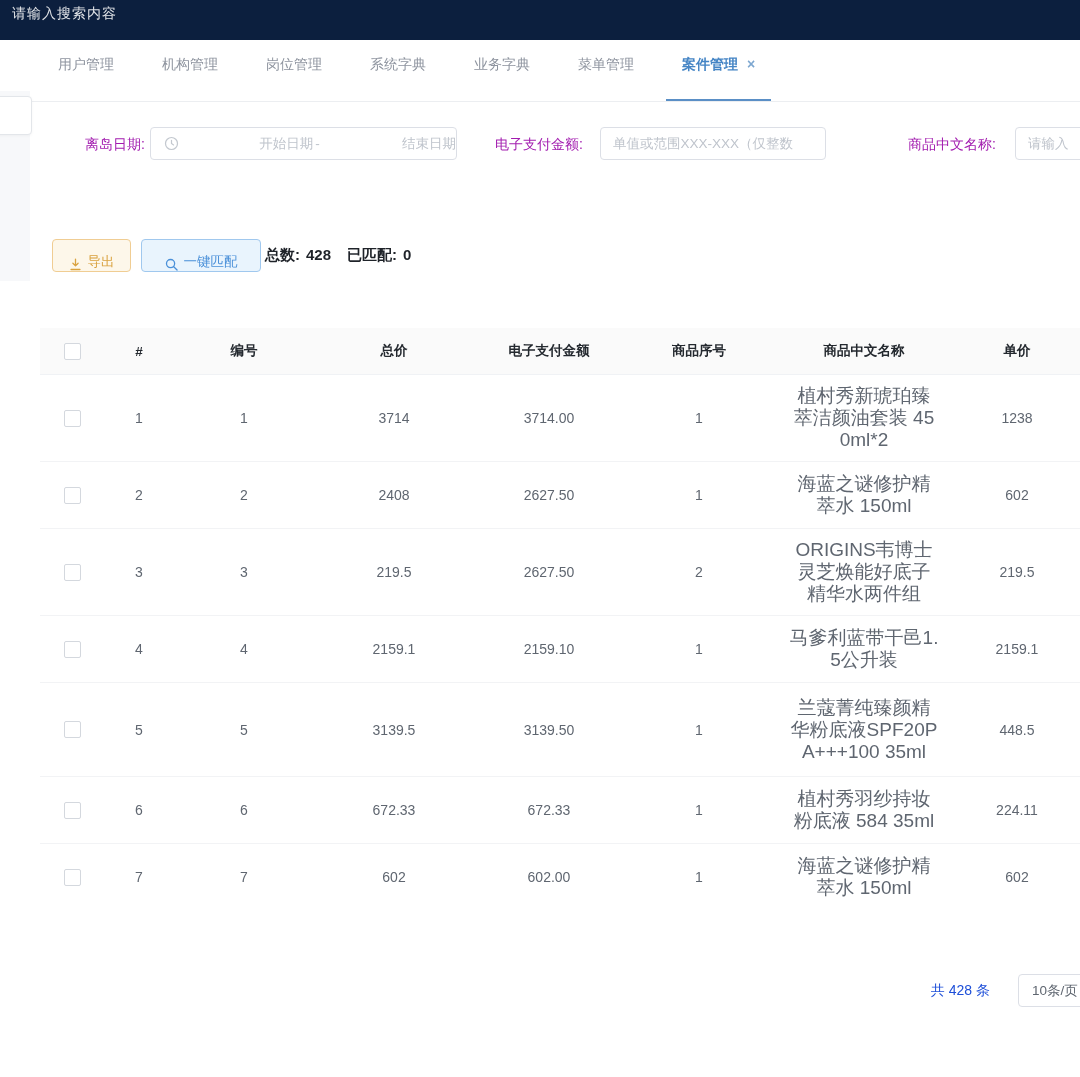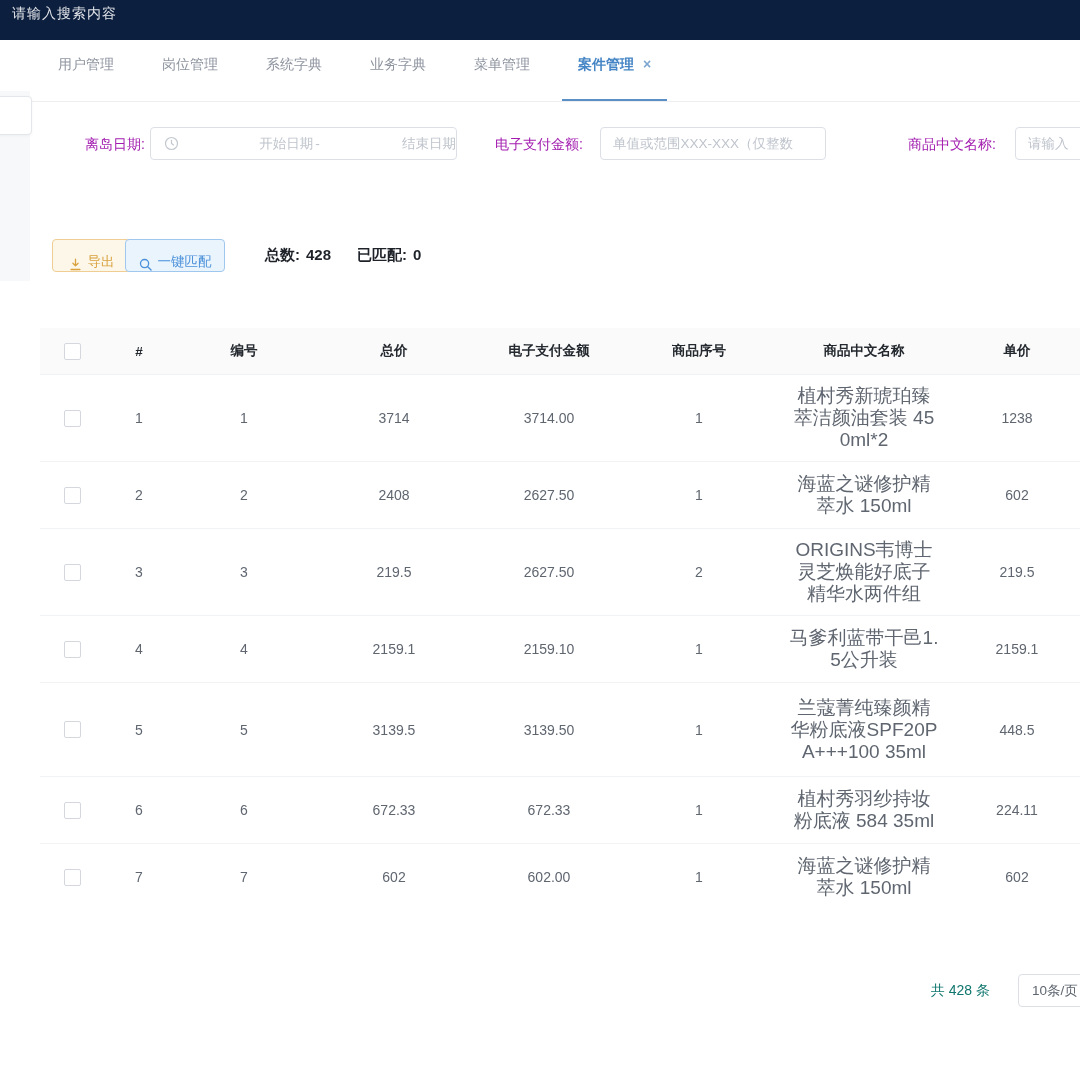--- a/index.html
+++ b/index.html
@@ -27,55 +27,56 @@
   .date-range{left:150px;width:307px;}
   .date-range .ph{flex:1;text-align:right;}
   .date-range .sep{color:#bfc4cc;padding:0 2px;}
   .date-range svg{margin-left:13px;}
   .amount{left:600px;width:226px;padding-left:12px;text-align:right;}
   .cname{left:1015px;width:150px;padding-left:12px;}
 
   
   .btn{position:absolute;top:239px;height:33px;border-radius:4px;font-size:13.5px;display:flex;align-items:flex-end;justify-content:center;gap:6px;box-sizing:border-box;cursor:pointer;}
   .btn-export{left:52px;width:79px;background:#fdf7ea;border:1px solid #f0cd93;color:#d9a23f;}
-  .btn-match{left:125px;width:100px;background:#e9f4fd;border:1px solid #a0c8ee;color:#4a90d9;}
+  .btn-match{left:141px;width:120px;background:#e9f4fd;border:1px solid #a0c8ee;color:#4a90d9;}
   .totals{position:absolute;left:265px;top:246px;font-size:15px;font-weight:600;color:#1f2329;}
   .totals span{margin-right:6px;}
-  .totals .gap{margin-left:20px;}
+  .totals .gap{margin-left:10px;}
 
   
   .selbar{position:absolute;left:40px;top:285px;width:1040px;height:37px;background:#e8f3fd;border-radius:3px;display:flex;align-items:center;padding-left:20px;box-sizing:border-box;font-size:13.5px;color:#5b6b7c;}
   .selbar .count{color:#3f86d6;font-weight:700;margin:0 5px;}
   .selbar .clear{color:#3f86d6;margin-left:16px;cursor:pointer;}
 
   
   .tablewrap{position:absolute;left:40px;top:328px;width:1040px;height:577px;overflow:hidden;}
   table{border-collapse:collapse;table-layout:fixed;width:1040px;}
   th{height:44px;background:#fafafa;font-size:13.5px;font-weight:700;color:#24292f;text-align:center;border-bottom:1px solid #f0f2f5;}
   td{font-size:14px;color:#5f6670;text-align:center;border-bottom:1px solid #f2f3f5;padding:10px 4px;box-sizing:border-box;}
   tr.h68 td{height:67px;}
   tr.h94 td{height:94px;}
   td.name div{max-width:150px;margin:0 auto;font-size:19px;line-height:22px;word-break:break-all;}
   .checkbox{display:inline-block;width:15px;height:15px;border:1px solid #d4d8de;border-radius:2px;background:#fff;vertical-align:middle;}
 
   
-  .pg-total{position:absolute;left:890px;top:982px;width:100px;text-align:right;font-size:14px;color:#0f766e;}
+  .pg-total{position:absolute;left:890px;top:982px;width:100px;text-align:right;font-size:14px;color:#1d4ed8;}
   .pg-size{position:absolute;left:1018px;top:974px;width:110px;height:33px;border:1px solid #dcdfe6;border-radius:4px;box-sizing:border-box;font-size:13.5px;color:#5f6670;line-height:31px;padding-left:13px;background:#fff;}
 </style>
 </head>
 <body>
 
 <div class="screen">
 
   <div class="topbar">
     <div class="search-text">请输入搜索内容</div>
   </div>
 
   <div class="tabbar">
       <div class="tab"><span>用户管理</span></div>
+      <div class="tab"><span>机构管理</span></div>
       <div class="tab"><span>岗位管理</span></div>
       <div class="tab"><span>系统字典</span></div>
       <div class="tab"><span>业务字典</span></div>
       <div class="tab"><span>菜单管理</span></div>
       <div class="tab active"><span>案件管理</span><span class="tab-close">×</span></div>
     </div>
 
   <div class="left-strip"></div>
   <div class="left-box"></div>
 

